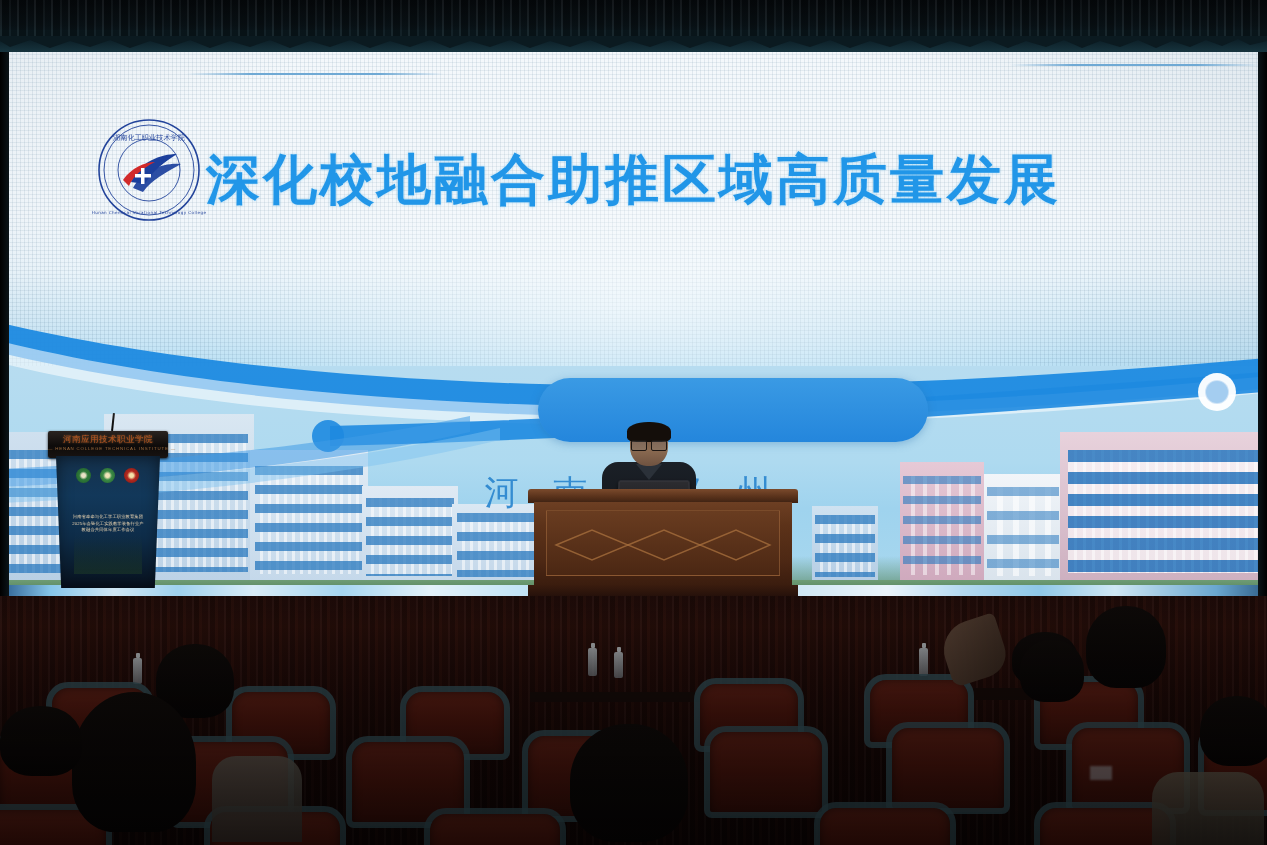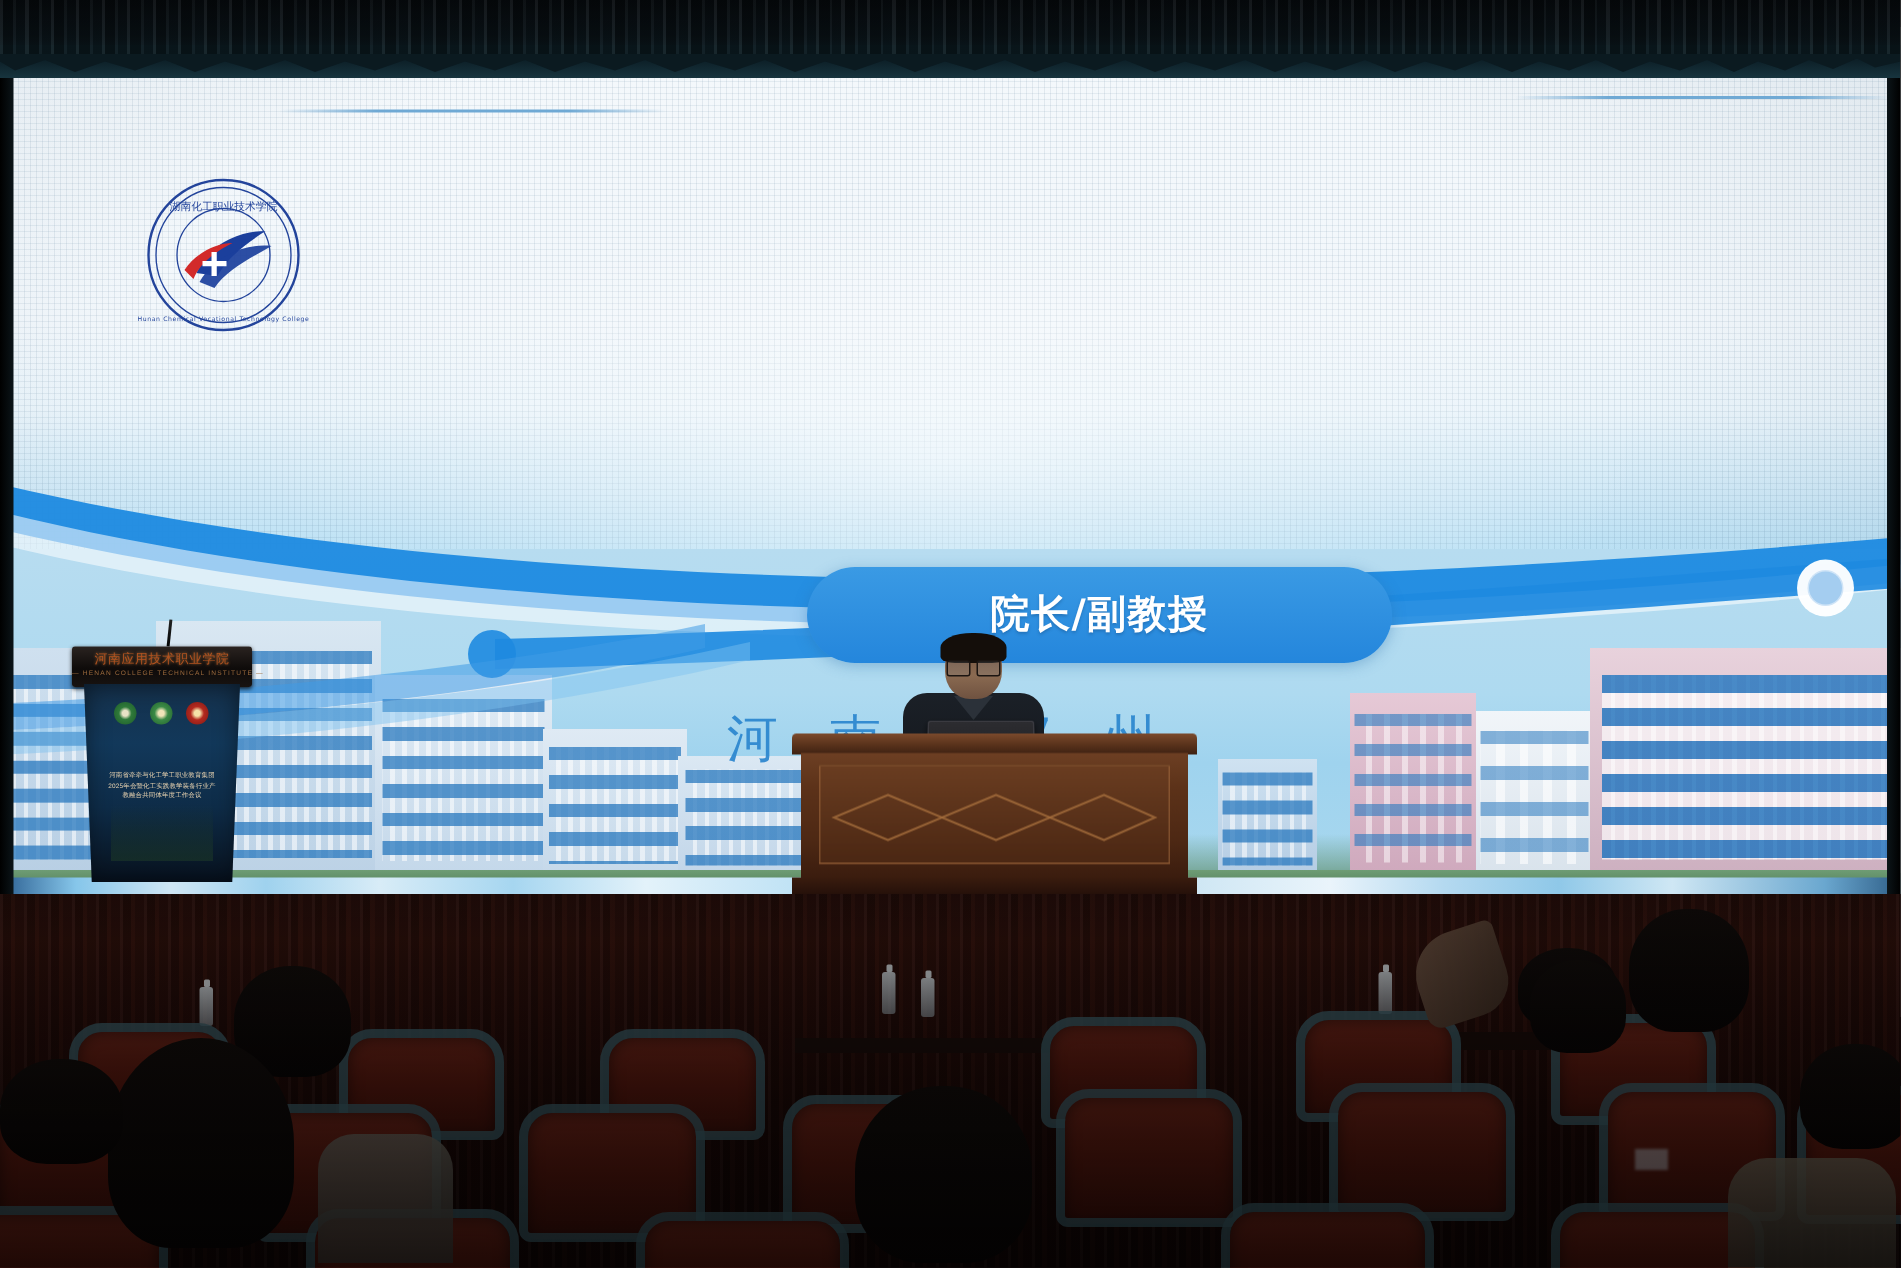--- a/index.html
+++ b/index.html
@@ -359,20 +359,21 @@
     <div id="led-grid"></div>
     <div id="led-vignette"></div>
 
     <div id="led-base-strip"></div>
 
     <div class="rule" id="rule-left"></div>
     <div class="rule" id="rule-right"></div>
 
 
     <div id="title-wrap">
+      <div id="title-line2">深化校地融合助推区域高质量发展</div>
     </div>
 
     <svg id="logo" viewBox="0 0 152 104">
       <ellipse cx="76" cy="52" rx="50" ry="50" fill="none" stroke="#23449b" stroke-width="1.6"></ellipse>
       <ellipse cx="76" cy="52" rx="45" ry="45" fill="none" stroke="#23449b" stroke-width="0.9"></ellipse>
       <ellipse cx="76" cy="52" rx="31" ry="31" fill="none" stroke="#23449b" stroke-width="0.9"></ellipse>
       <path d="M58 64 C 66 44, 88 36, 104 36 C 92 44, 80 52, 72 66 Z" fill="#1b3f9c"></path>
       <path d="M60 70 C 70 52, 92 44, 108 46 C 94 54, 78 62, 70 74 Z" fill="#1b3f9c" opacity=".92"></path>
       <path d="M50 62 C 58 50, 72 44, 82 44 C 70 50, 60 58, 56 68 Z" fill="#d22a2a"></path>
       <path d="M62 56 h 16 v 3.5 h -16 Z" fill="#ffffff"></path>
@@ -425,21 +426,20 @@
     <div id="spk-shirt-v"></div>
     <div id="spk-head"></div>
     <div id="spk-hair"></div>
     <div id="spk-glass-l"></div>
     <div id="spk-glass-r"></div>
     <div id="laptop"></div>
   </div>
 
   <div id="badge">
     <div id="badge-text">
-      <div>院长/副教授</div>
     </div>
   </div>
 
   <div id="lectern">
     <div id="lectern-top"></div>
     <div id="lectern-face">
       <div id="lectern-inner"></div>
       <svg id="lectern-diamonds" viewBox="0 0 218 34" preserveAspectRatio="none">
         <path d="M2 17 L38 2 L74 17 L38 32 Z" fill="none" stroke="#a9713f" stroke-width="1.4" opacity=".75"></path>
         <path d="M74 17 L110 2 L146 17 L110 32 Z" fill="none" stroke="#a9713f" stroke-width="1.4" opacity=".75"></path>

